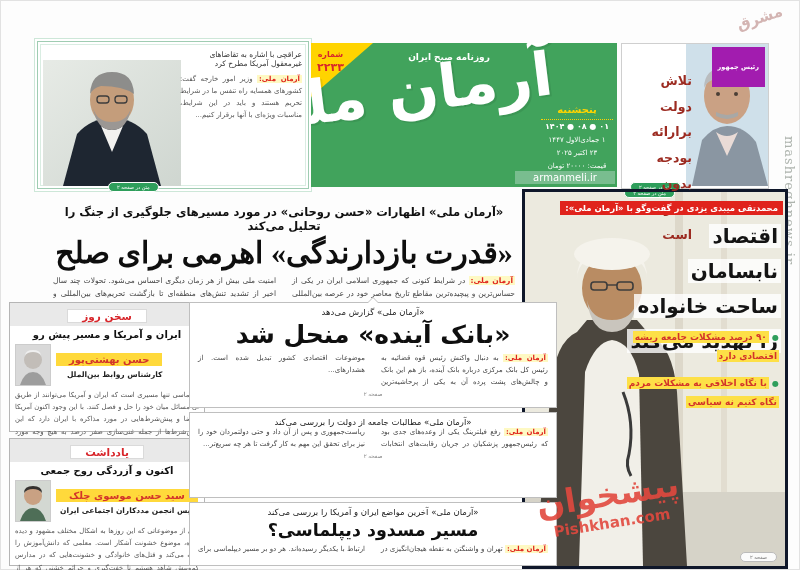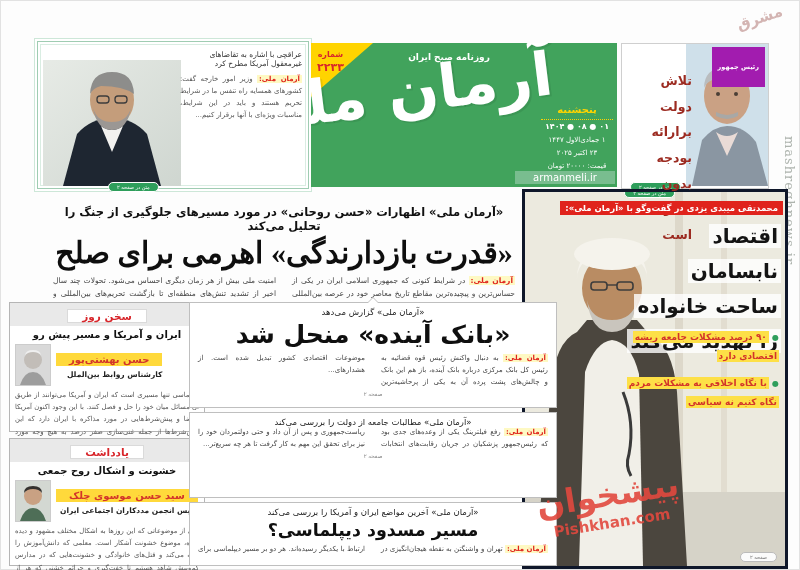--- a/index.html
+++ b/index.html
@@ -256,21 +256,21 @@
       </div>
     </div>
     <div class="sb-body">دیپلماسی تنها مسیری است که ایران و آمریکا می‌توانند از طریق آن مسائل میان خود را حل و فصل کنند. با این وجود اکنون آمریکا تقاضا و پیش‌شرط‌هایی در مورد مذاکره با ایران دارد که این پیش‌شرط‌ها از جمله غنی‌سازی صفر درصد به هیچ وجه مورد پذیرش...</div>
     <div class="sb-foot">صفحه ۲</div>
   </div>
 
   <div class="sidebox" style="top:437px;height:128px;">
     <div class="sb-head">
       <span class="t">یادداشت</span>
     </div>
-    <div class="sb-title">خشونت و اشکال روح جمعی</div>
+    <div class="sb-title">اکنون و آزردگی روح جمعی</div>
     <div class="author-row">
       <svg class="author-photo" viewBox="0 0 34 40">
         <rect width="34" height="40" fill="#d3d8d2"></rect>
         <circle cx="17" cy="15" r="9" fill="#c9a183"></circle>
         <path d="M8 12 Q8 5 17 5 Q26 5 26 12 Q23 8 17 8 Q11 8 8 12Z" fill="#35322f"></path>
         <path d="M4 40 Q8 27 17 27 Q26 27 30 40 Z" fill="#4e6e57"></path>
       </svg>
       <div class="author-meta">
         <span class="a-name">سید حسن موسوی چلک</span>
         <div class="a-role">رئیس انجمن مددکاران اجتماعی ایران</div>

